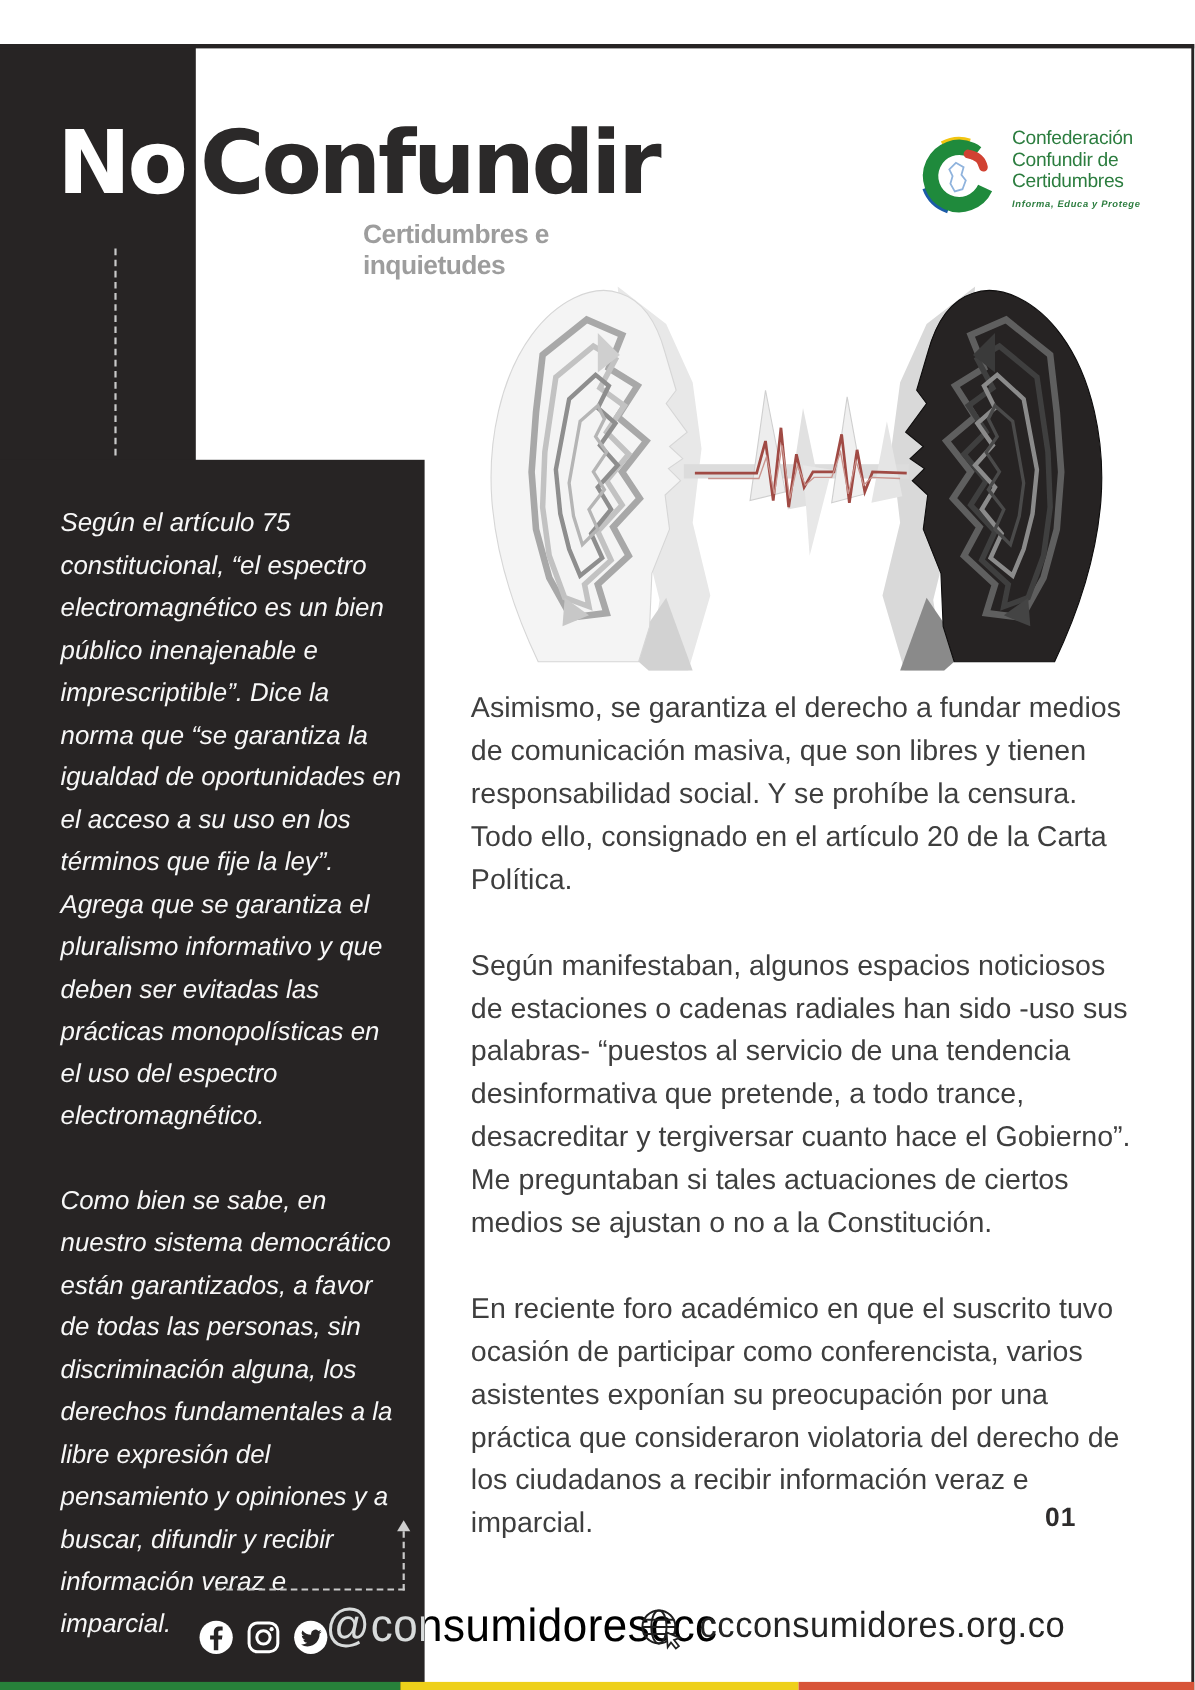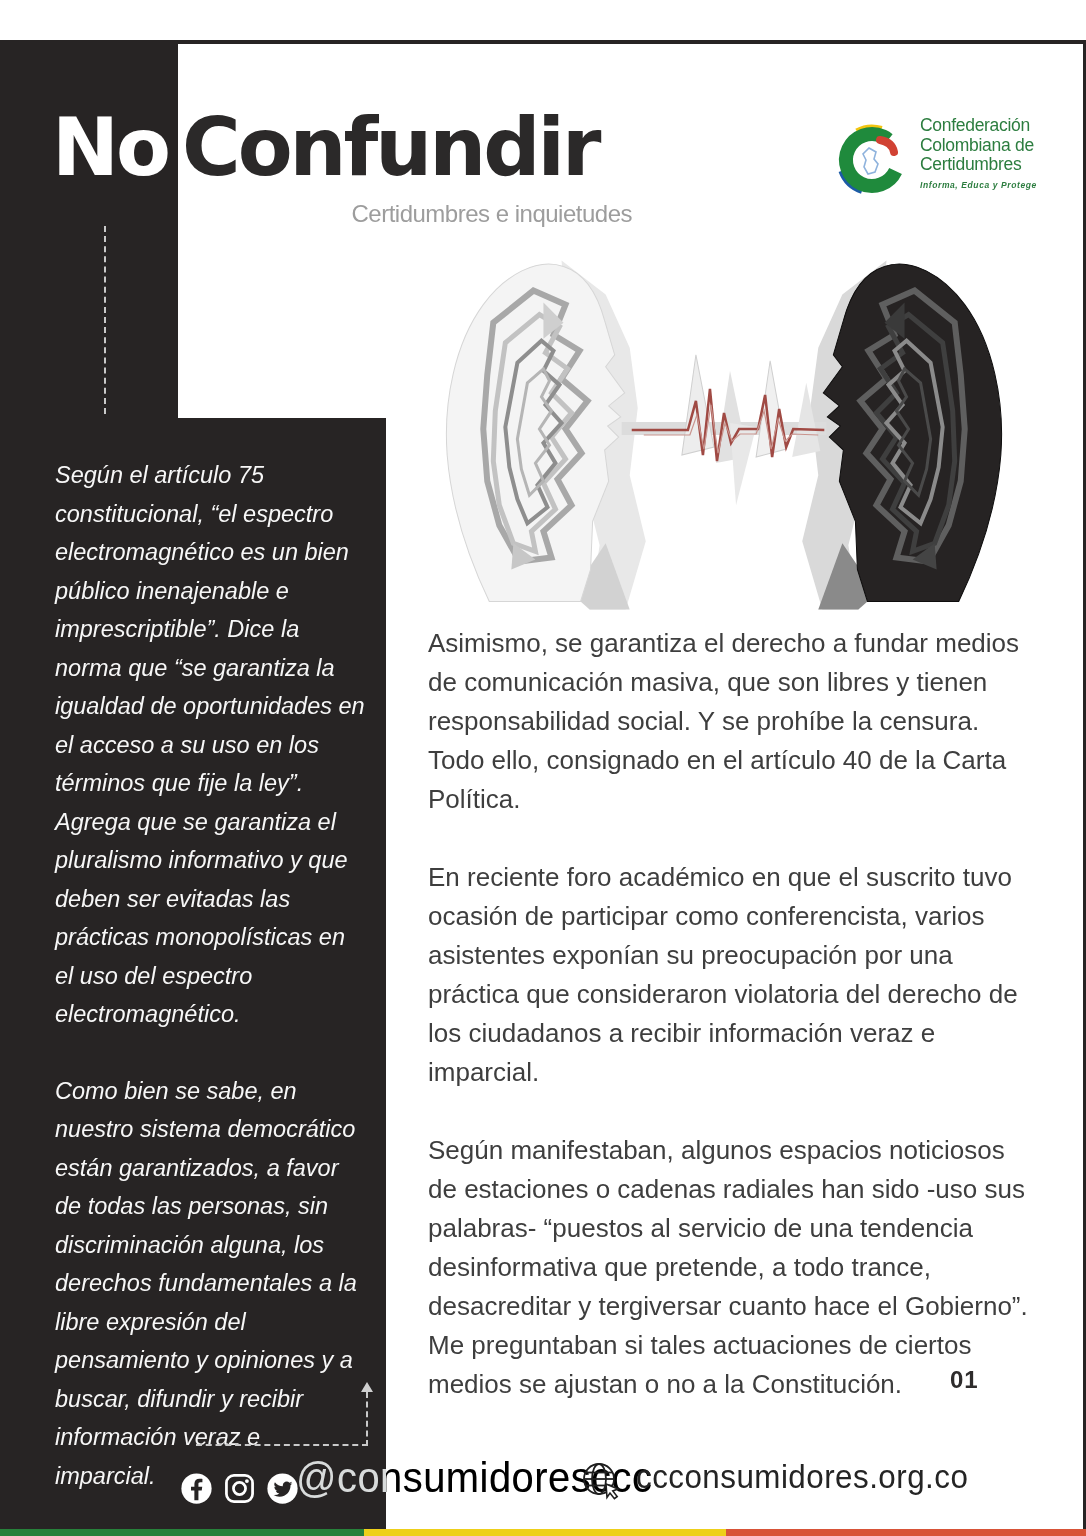--- a/index.html
+++ b/index.html
@@ -24,22 +24,22 @@
 
   
   .masthead {
     position:absolute; left:52px; top:64px; white-space:nowrap;
     font-family:"DejaVu Sans", sans-serif; font-weight:800;
     font-size:80px; letter-spacing:-3px; line-height:1.1;
   }
   .masthead .w1 { color:#ffffff; }
   .masthead .w2 { color:#2b2929; margin-left:14px; }
   .subtitle {
-    position:absolute; left:330px; top:160px; width:302px; text-align:right;
-    font-size:24px; font-weight:400; color:#9d9d9d; letter-spacing:-0.5px;
+    position:absolute; left:330px; top:160px; width:302px; 
+    font-size:24px; font-weight:700; color:#9d9d9d; letter-spacing:-0.5px;
   }
 
   
   .logo { position:absolute; left:832px; top:76px; display:flex; align-items:flex-start; }
   .logo-text { margin-left:8px; }
   .logo-text .ln { font-size:17.5px; line-height:19.5px; font-weight:400; color:#2c7d3f; letter-spacing:-0.3px; }
   .logo-tagline { margin-top:5px; font-size:8.5px; font-style:italic; font-weight:700; color:#2c7d3f; letter-spacing:0.6px; }
 
   
   .artwork { position:absolute; left:393px; top:202px; width:662px; height:372px; }
@@ -113,21 +113,21 @@
       <svg width="80" height="84" viewBox="0 0 80 84">
         <circle cx="40" cy="44" r="33" fill="none" stroke="#f2c511" stroke-width="5" stroke-dasharray="26 182" transform="rotate(-118 40 44)"></circle>
         <circle cx="40" cy="44" r="33" fill="none" stroke="#1c5ba6" stroke-width="5" stroke-dasharray="30 178" transform="rotate(108 40 44)"></circle>
         <circle cx="40" cy="44" r="26" fill="none" stroke="#1f8a3c" stroke-width="14" stroke-dasharray="128 36" transform="rotate(25 40 44)"></circle>
         <path d="M48,24 q12,2 14,12" fill="none" stroke="#d14233" stroke-width="8" stroke-linecap="round"></path>
         <path d="M37,32 l7,4 -2,7 4,5 -3,8 -7,2 -4,-7 2,-7 -3,-6 z" fill="none" stroke="#8fb3dd" stroke-width="1.6"></path>
       </svg>
     </span>
     <div class="logo-text">
       <div class="ln">Confederación</div>
-      <div class="ln">Colombiana de</div>
+      <div class="ln">Confundir de</div>
       <div class="ln">Certidumbres</div>
       <div class="logo-tagline">Informa, Educa y Protege</div>
     </div>
   </div>
 
   <div class="artwork">
     <svg width="662" height="372" viewBox="0 0 660 370">
 
       <g>
         <path d="M168,18 L212,52 L236,105 L244,165 L236,232 L252,298 L232,366 L196,366 L206,302 L192,246 L202,182 L192,120 L172,62 Z" fill="#e8e8e8"></path>
@@ -165,23 +165,23 @@
       </g>
     </svg>
   </div>
 
   <div class="sidebar-copy">
     <p>Según el artículo 75 constitucional, “el espectro electromagnético es un bien público inenajenable e imprescriptible”. Dice la norma que “se garantiza la igualdad de oportunidades en el acceso a su uso en los términos que fije la ley”. Agrega que se garantiza el pluralismo informativo y que deben ser evitadas las prácticas monopolísticas en el uso del espectro electromagnético.</p>
     <p>Como bien se sabe, en nuestro sistema democrático están garantizados, a favor de todas las personas, sin discriminación alguna, los derechos fundamentales a la libre expresión del pensamiento y opiniones y a buscar, difundir y recibir información veraz e imparcial.</p>
   </div>
 
   <div class="main-copy">
-    <p>Asimismo, se garantiza el derecho a fundar medios de comunicación masiva, que son libres y tienen responsabilidad social. Y se prohíbe la censura. Todo ello, consignado en el artículo 40 de la Carta Política.</p>
+    <p>Asimismo, se garantiza el derecho a fundar medios de comunicación masiva, que son libres y tienen responsabilidad social. Y se prohíbe la censura. Todo ello, consignado en el artículo 20 de la Carta Política.</p>
+    <p>Según manifestaban, algunos espacios noticiosos de estaciones o cadenas radiales han sido -uso sus palabras- “puestos al servicio de una tendencia desinformativa que pretende, a todo trance, desacreditar y tergiversar cuanto hace el Gobierno”. Me preguntaban si tales actuaciones de ciertos medios se ajustan o no a la Constitución.</p>
     <p>En reciente foro académico en que el suscrito tuvo ocasión de participar como conferencista, varios asistentes exponían su preocupación por una práctica que consideraron violatoria del derecho de los ciudadanos a recibir información veraz e imparcial.</p>
-    <p>Según manifestaban, algunos espacios noticiosos de estaciones o cadenas radiales han sido -uso sus palabras- “puestos al servicio de una tendencia desinformativa que pretende, a todo trance, desacreditar y tergiversar cuanto hace el Gobierno”. Me preguntaban si tales actuaciones de ciertos medios se ajustan o no a la Constitución.</p>
   </div>
 
   <div class="page-number">01</div>
 
   <div class="dash-horiz"></div>
   <div class="dash-vert-b"></div>
   <div class="arrow-head"></div>
 
   <div class="social-row">
     <span>

